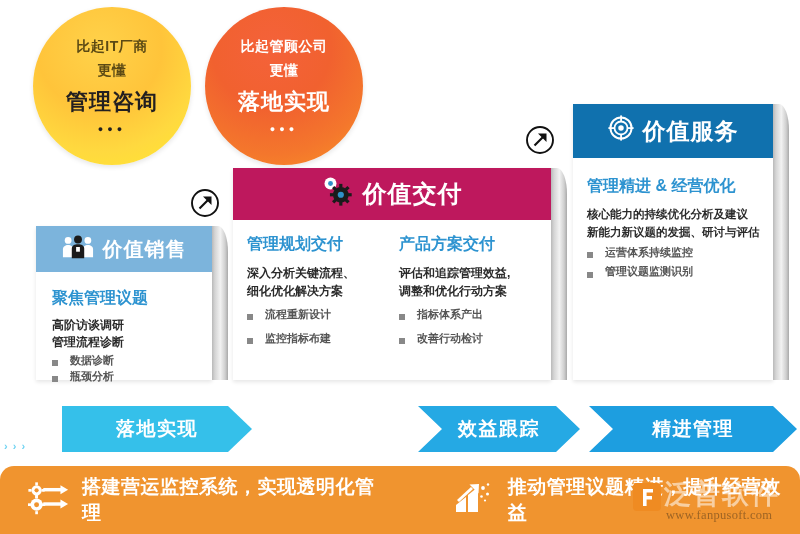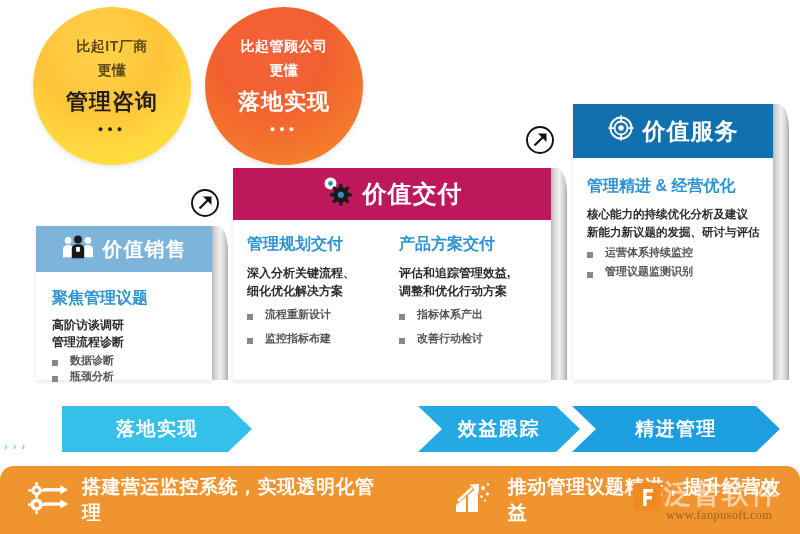--- a/index.html
+++ b/index.html
@@ -268,21 +268,21 @@
   </div>
 
   <div id="chev-bar">
     <div id="chev-dots">› › ›</div>
     <div class="chev" style="left:62px;width:190px;background:#35c0ea;">
       <span>落地实现</span>
     </div>
     <div class="chev notch" style="left:418px;width:162px;background:#25a9e4;">
       <span>效益跟踪</span>
     </div>
-    <div class="chev notch" style="left:572px;width:208px;background:#1d9ee0;">
+    <div class="chev notch" style="left:589px;width:208px;background:#1d9ee0;">
       <span>精进管理</span>
     </div>
   </div>
 
   <div id="banner">
     <div class="banner-item" id="banner-item-1">
       <span>
         <svg width="42" height="34" viewBox="0 0 44 34" aria-hidden="true">
           <g fill="#ffffff">
             <circle cx="9" cy="9" r="5.4"></circle>

